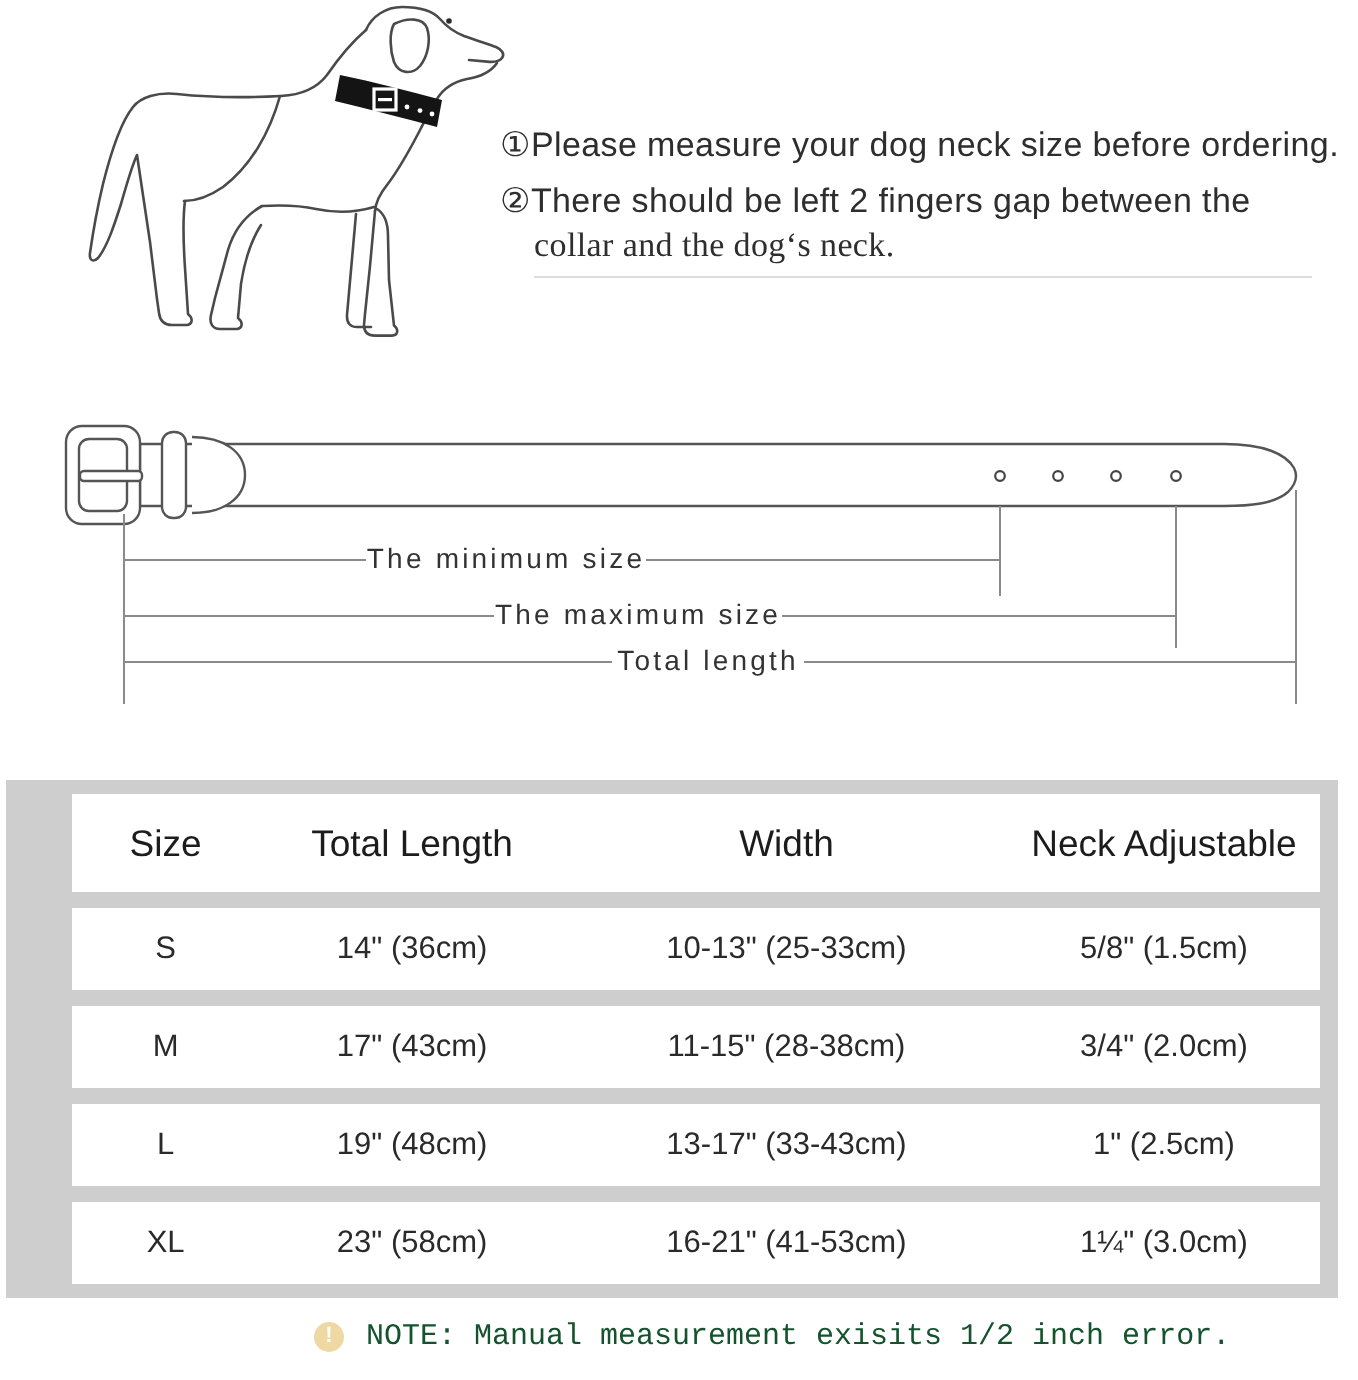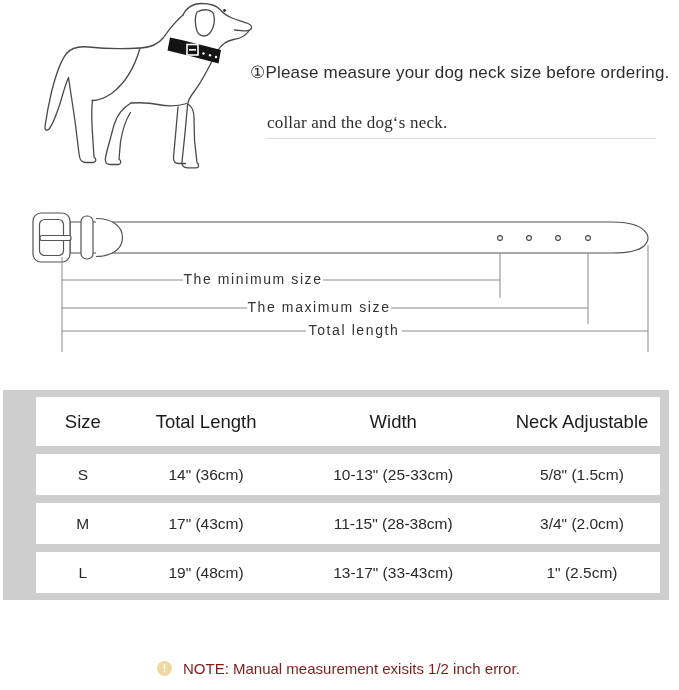--- a/index.html
+++ b/index.html
@@ -36,21 +36,21 @@
   .t-header .t-cell { font-size:18.5px; color:#1c1c1c; }
   .t-cell { font-size:15.5px; color:#2a2a2a; }
 
   
   .note { position:absolute; left:157px; top:660px; display:flex; align-items:center; gap:11px; }
   .note-icon {
     width:15px; height:15px; border-radius:50%; background:#eed9a2;
     color:#fffdf5; font-weight:bold; font-size:11px; line-height:15px;
     text-align:center; flex:0 0 auto;
   }
-  .note-text { font-size:15px; color:#7f1d1d; white-space:nowrap; }
+  .note-text { font-size:15px; color:#14532d; white-space:nowrap;font-family:Liberation Mono, monospace; }
 </style>
 </head>
 <body>
 
 <div class="canvas">
 
   <svg class="dog" style="position:absolute; left:30px; top:0;" width="225" height="180" viewBox="0 0 225 180">
     <g class="lineart">
 
       <path d="M 153 15 C 156 8 163 3.5 171 3.5 C 179 3.5 186 5 190 9.5 C 193 13 197 16 202 18
@@ -88,20 +88,21 @@
       <path d="M 140 37.5 C 157 41 174 45.5 191 50 L 188.5 63.5 C 171.5 59 154.5 54.5 137.5 50.5 Z" fill="#141414" stroke="none"></path>
       <rect x="157" y="44.5" width="11" height="10.5" fill="none" stroke="#ffffff" stroke-width="1.6"></rect>
       <line x1="159" y1="49.8" x2="166" y2="49.8" stroke="#ffffff" stroke-width="1.6"></line>
       <circle cx="173.5" cy="53.5" r="1.2" fill="#ffffff" stroke="none"></circle>
       <circle cx="180" cy="55.3" r="1.2" fill="#ffffff" stroke="none"></circle>
       <circle cx="186" cy="57" r="1.2" fill="#ffffff" stroke="none"></circle>
     </g>
   </svg>
 
   <div class="ins ins1">①Please measure your dog neck size before ordering.</div>
+  <div class="ins ins2">②There should be left 2 fingers gap between the</div>
   <div class="ins ins3">collar and the dog‘s neck.</div>
   <div class="ins-divider"></div>
 
   <svg class="collar-diagram" width="679" height="160" viewBox="0 0 679 160">
     <g>
 
       <path d="M 70 17 L 612 17 C 632 17 643 22 647 29 C 649 33 648 37 644 41 C 637 47 625 48 612 48 L 70 48 Z" fill="#ffffff" stroke="#555" stroke-width="1.2" stroke-linejoin="round"></path>
 
       <path d="M 96 13.5 C 112 13.5 122.5 21 122.5 32.5 C 122.5 44 112 51.5 96 51.5" fill="#ffffff" stroke="#555" stroke-width="1.2"></path>
 
@@ -159,20 +160,26 @@
       <div class="t-cell">17" (43cm)</div>
       <div class="t-cell">11-15" (28-38cm)</div>
       <div class="t-cell">3/4" (2.0cm)</div>
     </div>
     <div class="t-row">
       <div class="t-cell">L</div>
       <div class="t-cell">19" (48cm)</div>
       <div class="t-cell">13-17" (33-43cm)</div>
       <div class="t-cell">1" (2.5cm)</div>
     </div>
+    <div class="t-row">
+      <div class="t-cell">XL</div>
+      <div class="t-cell">23" (58cm)</div>
+      <div class="t-cell">16-21" (41-53cm)</div>
+      <div class="t-cell">1¼" (3.0cm)</div>
+    </div>
   </div>
 
   <div class="note">
     <div class="note-icon">!</div>
     <div class="note-text">NOTE: Manual measurement exisits 1/2 inch error.</div>
   </div>
 
 </div>
 
 </body></html>

